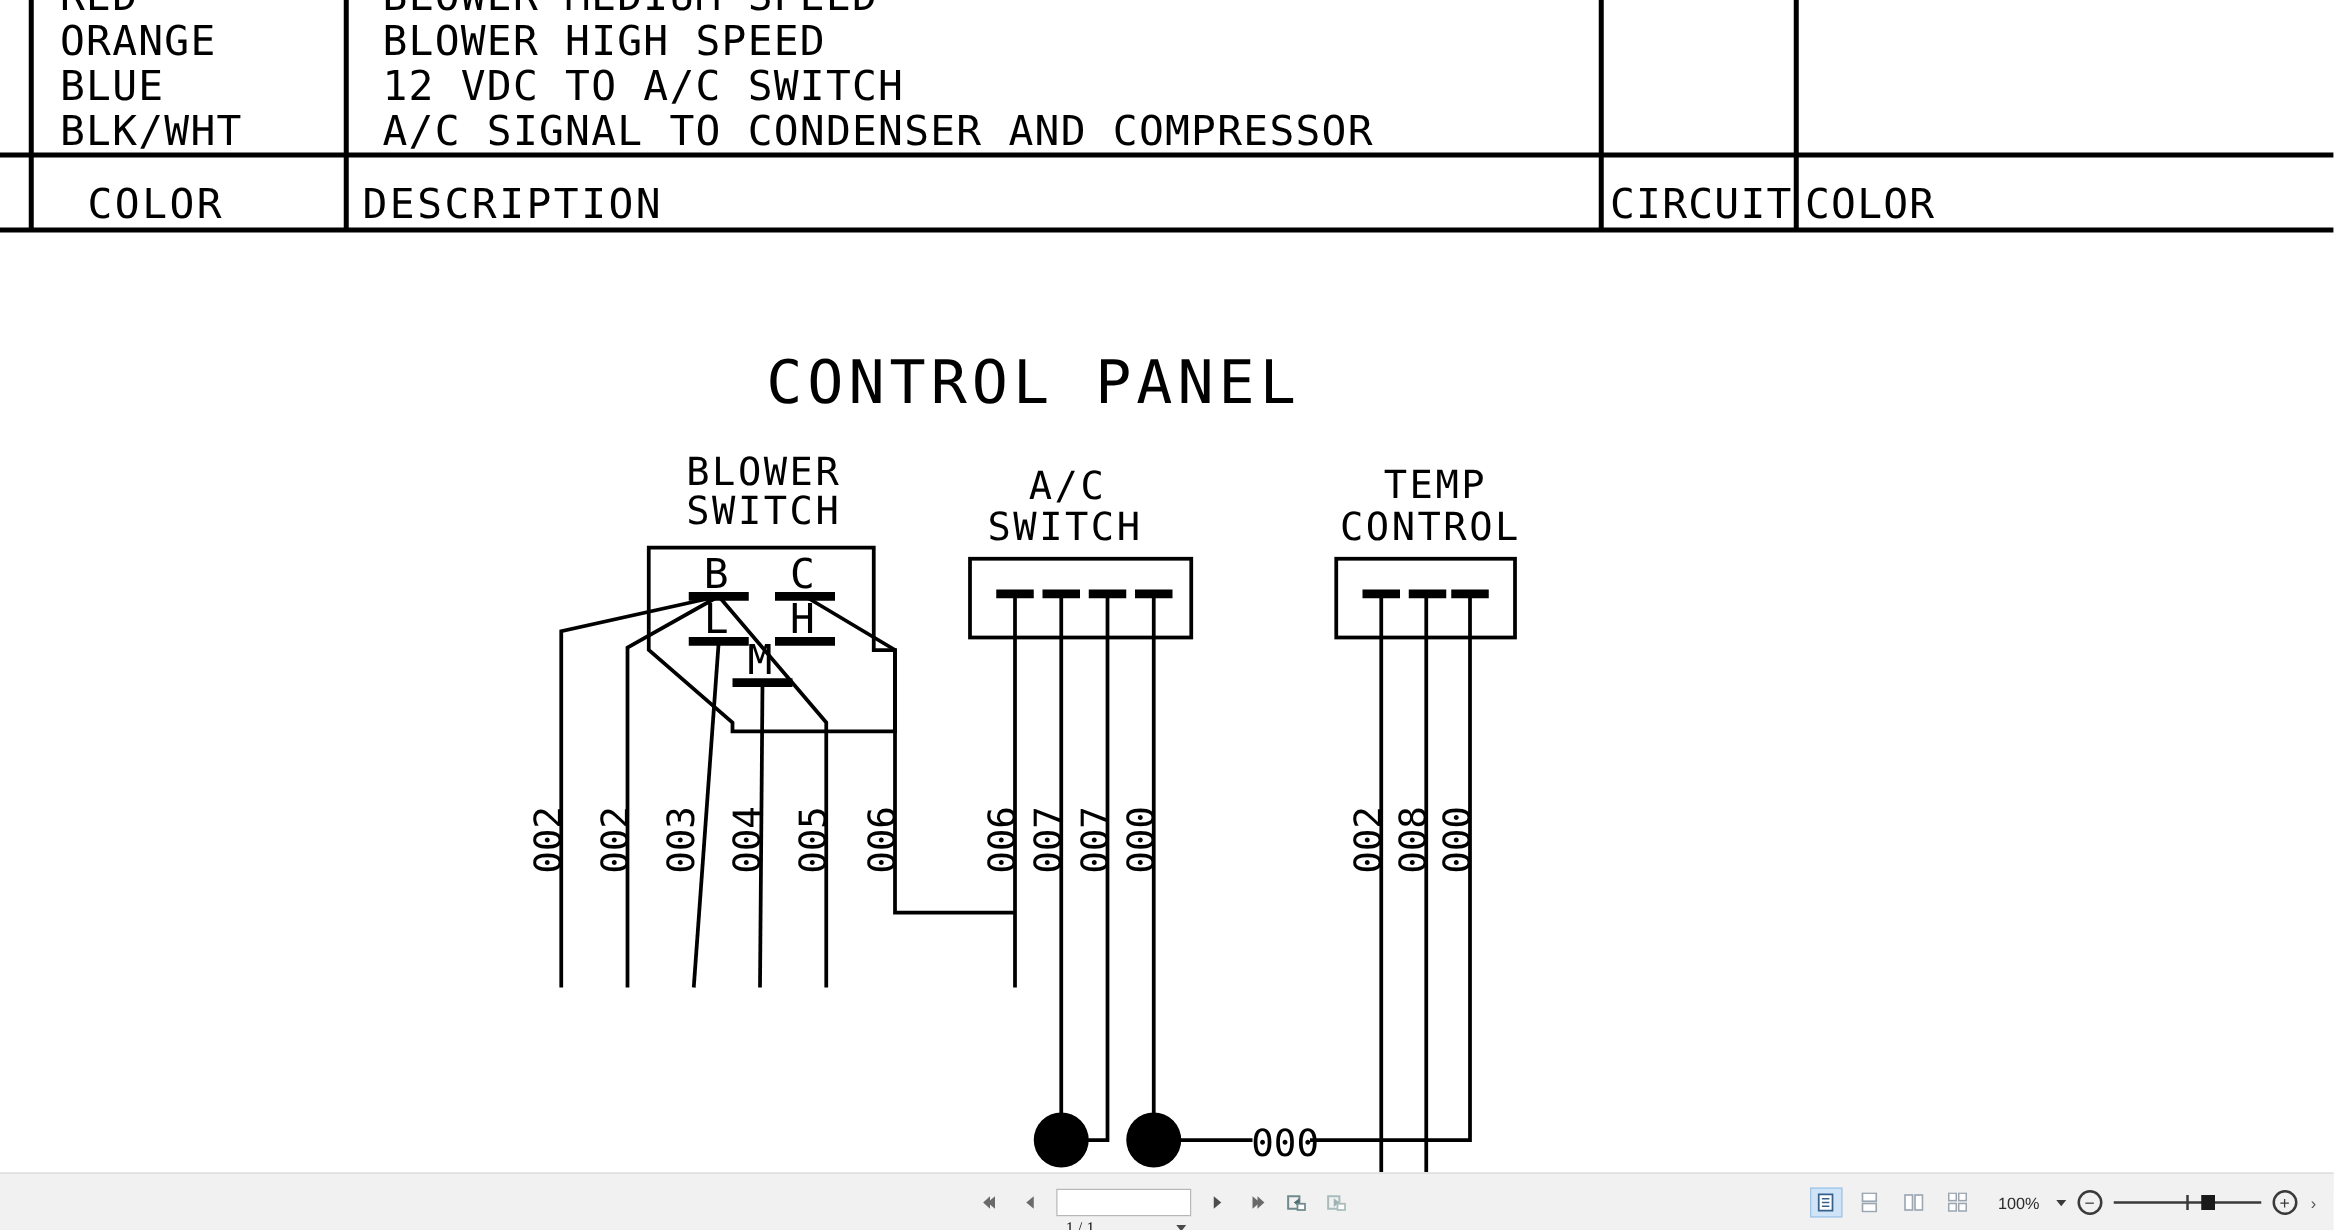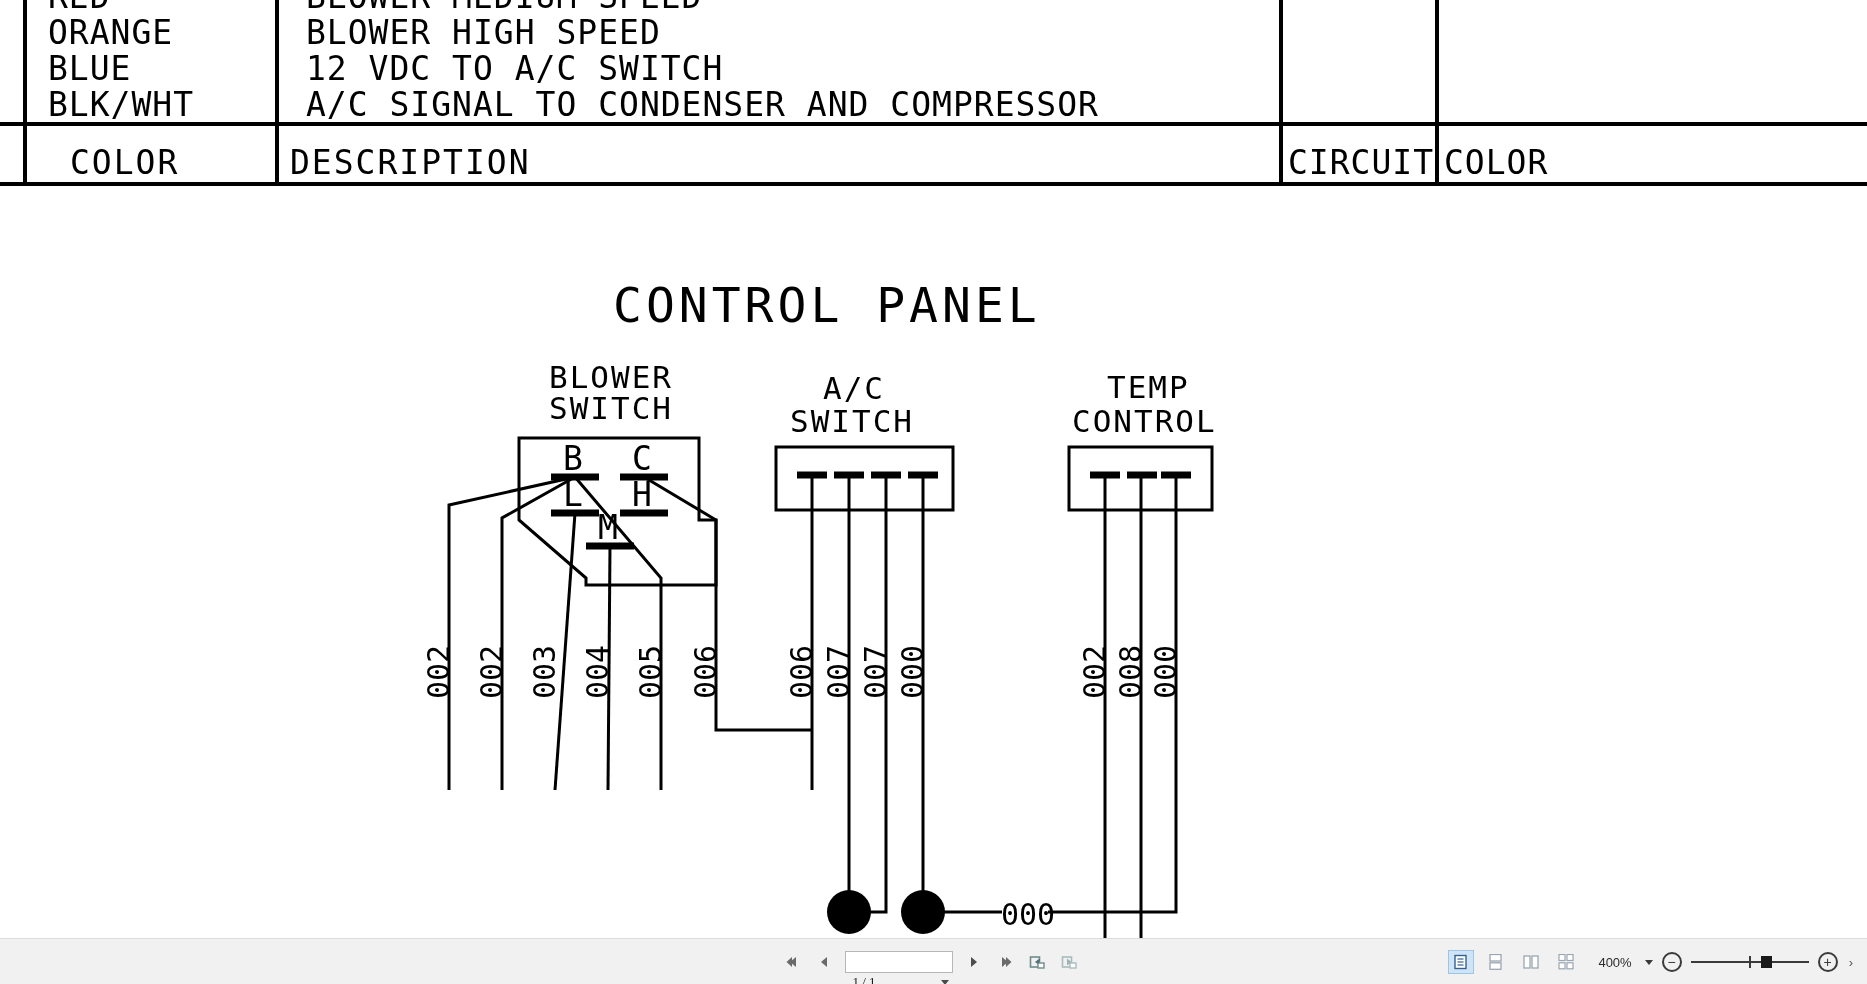--- a/index.html
+++ b/index.html
@@ -276,21 +276,21 @@
       </div>
       <div class="viewmode">
         <svg width="16" height="16" viewBox="0 0 16 16">
           <rect x="1" y="0.5" width="6" height="6" fill="#fff" stroke="#9aa6b2" stroke-width="1.2"></rect>
           <rect x="9" y="0.5" width="6" height="6" fill="#fff" stroke="#9aa6b2" stroke-width="1.2"></rect>
           <rect x="1" y="8.8" width="6" height="6" fill="#fff" stroke="#9aa6b2" stroke-width="1.2"></rect>
           <rect x="9" y="8.8" width="6" height="6" fill="#fff" stroke="#9aa6b2" stroke-width="1.2"></rect>
         </svg>
       </div>
 
-      <div id="zoom-level">400%</div>
+      <div id="zoom-level">100%</div>
       <div class="tiny-caret"></div>
       <div class="circ-btn">−</div>
       <div id="zoom-slider">
         <div class="track"></div>
         <div class="tick"></div>
         <div class="thumb"></div>
       </div>
       <div class="circ-btn">+</div>
       <div id="panel-toggle">›</div>
     </div>

